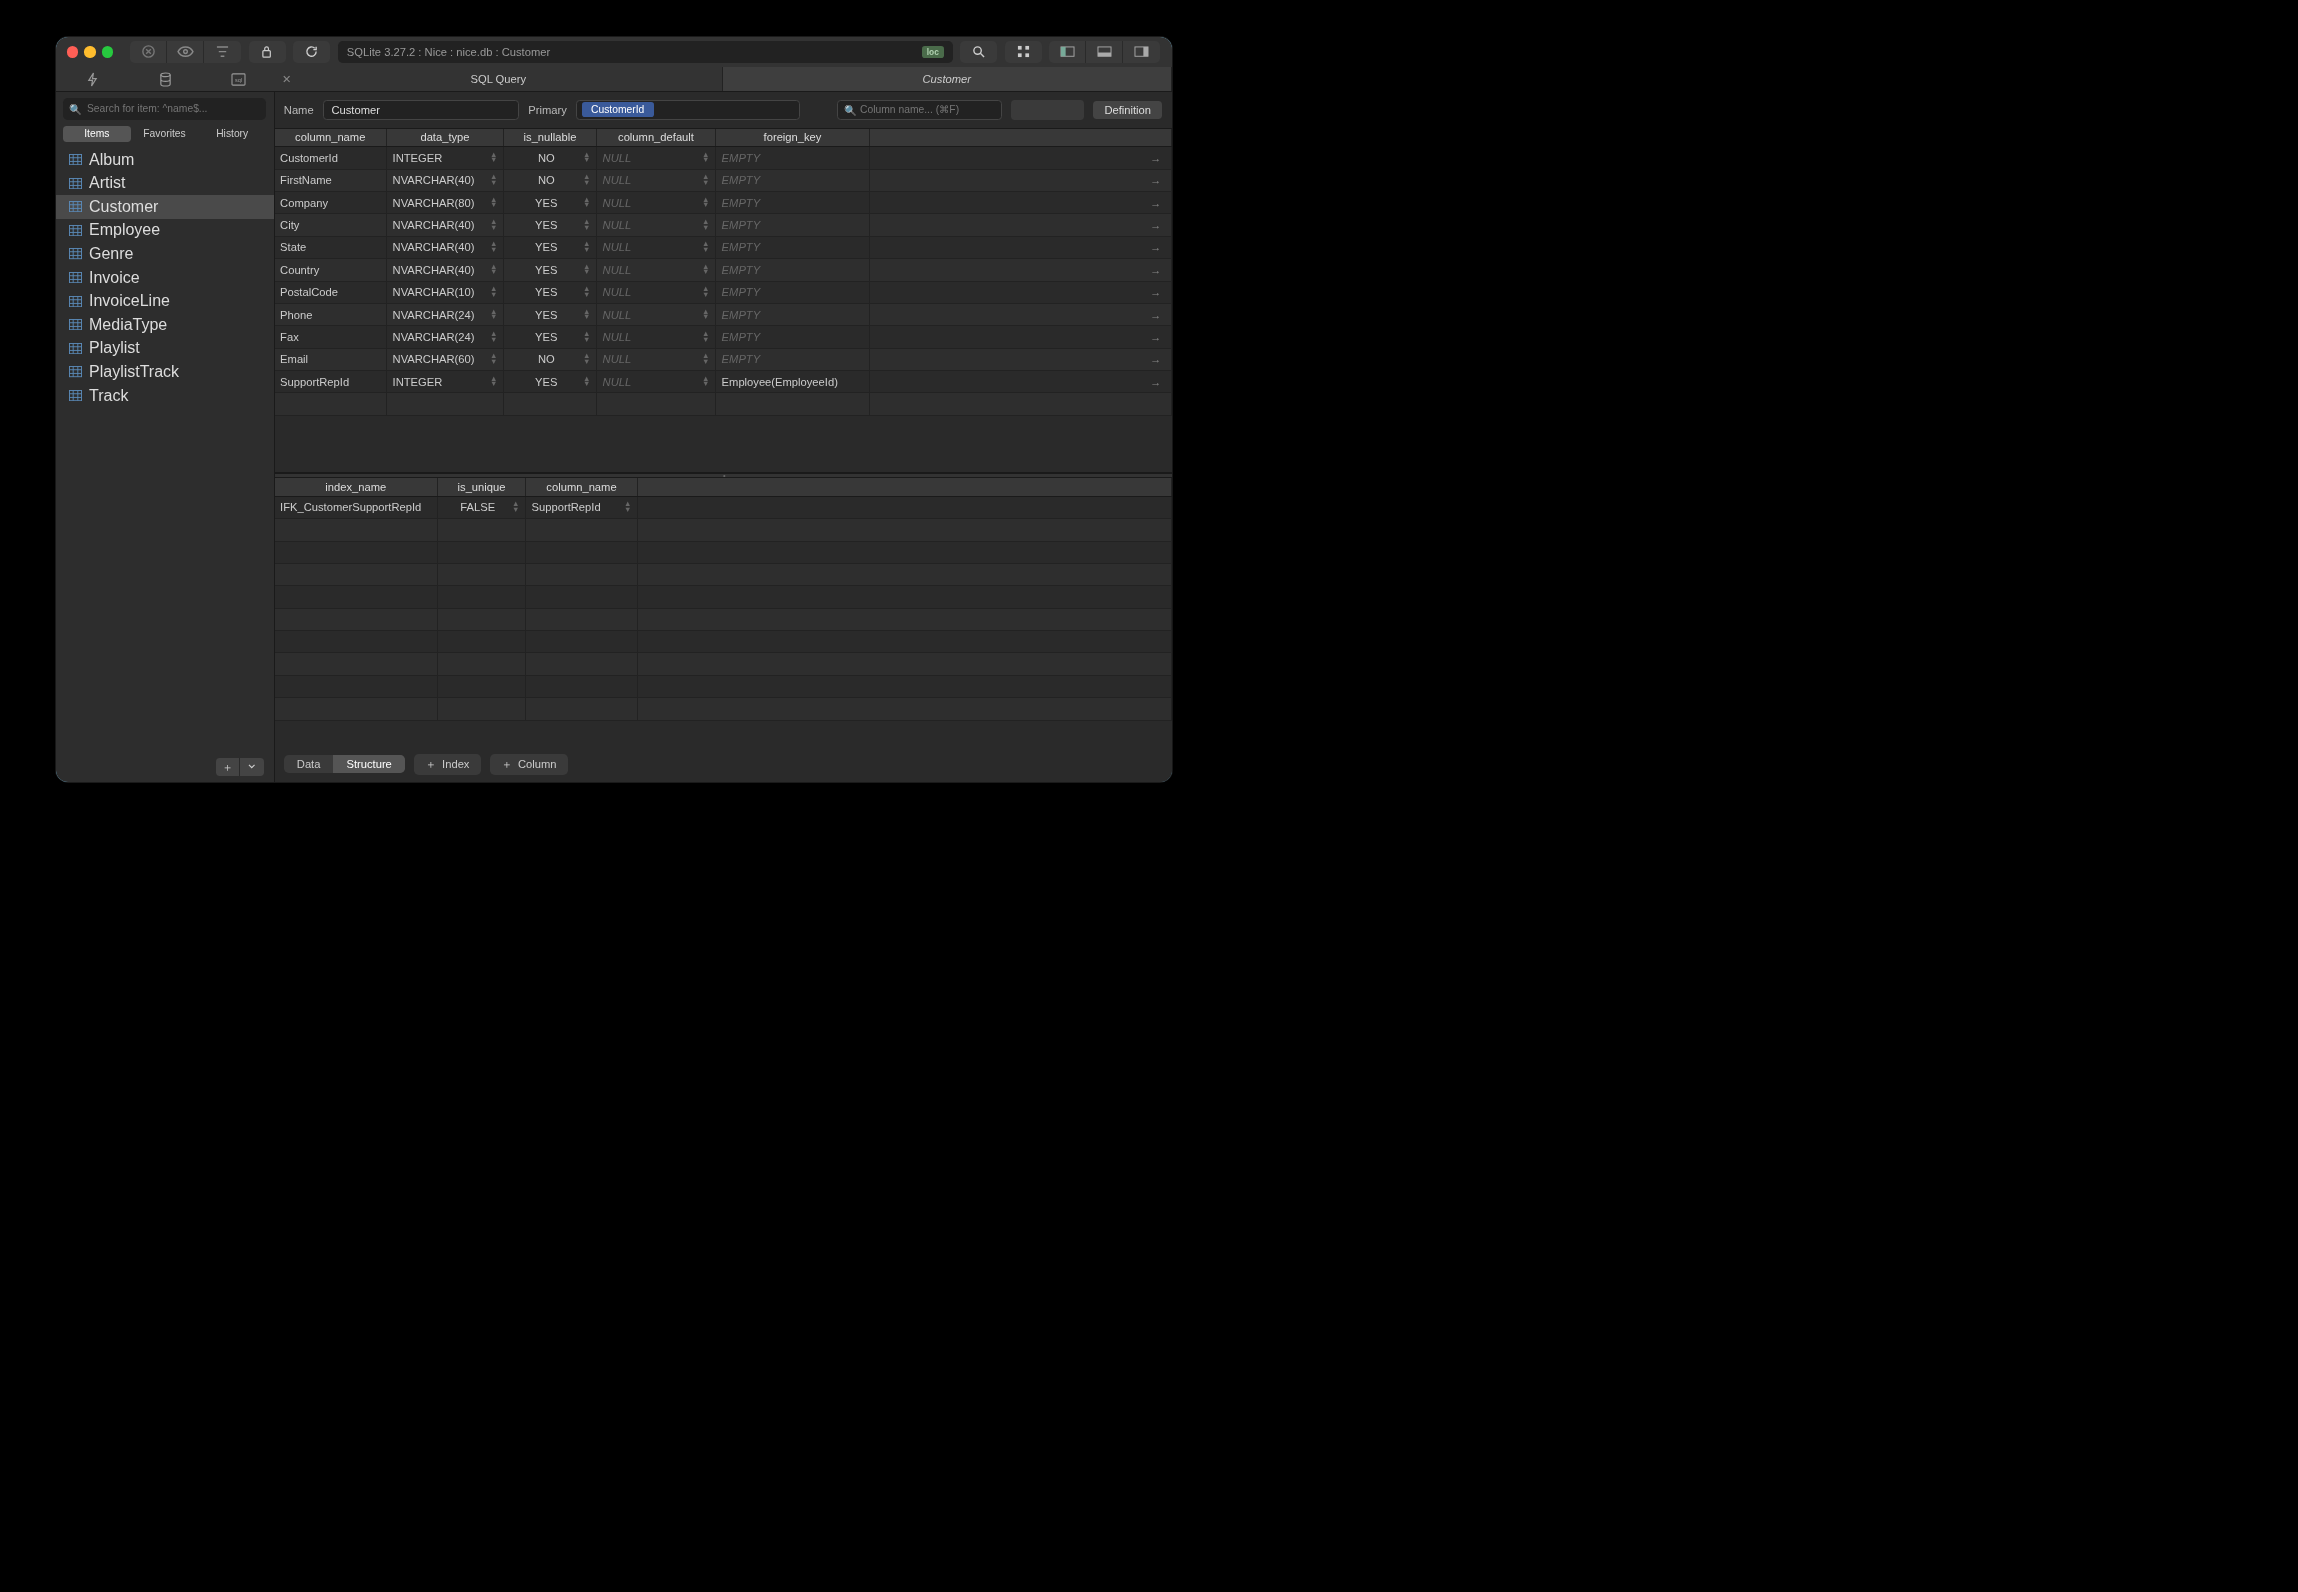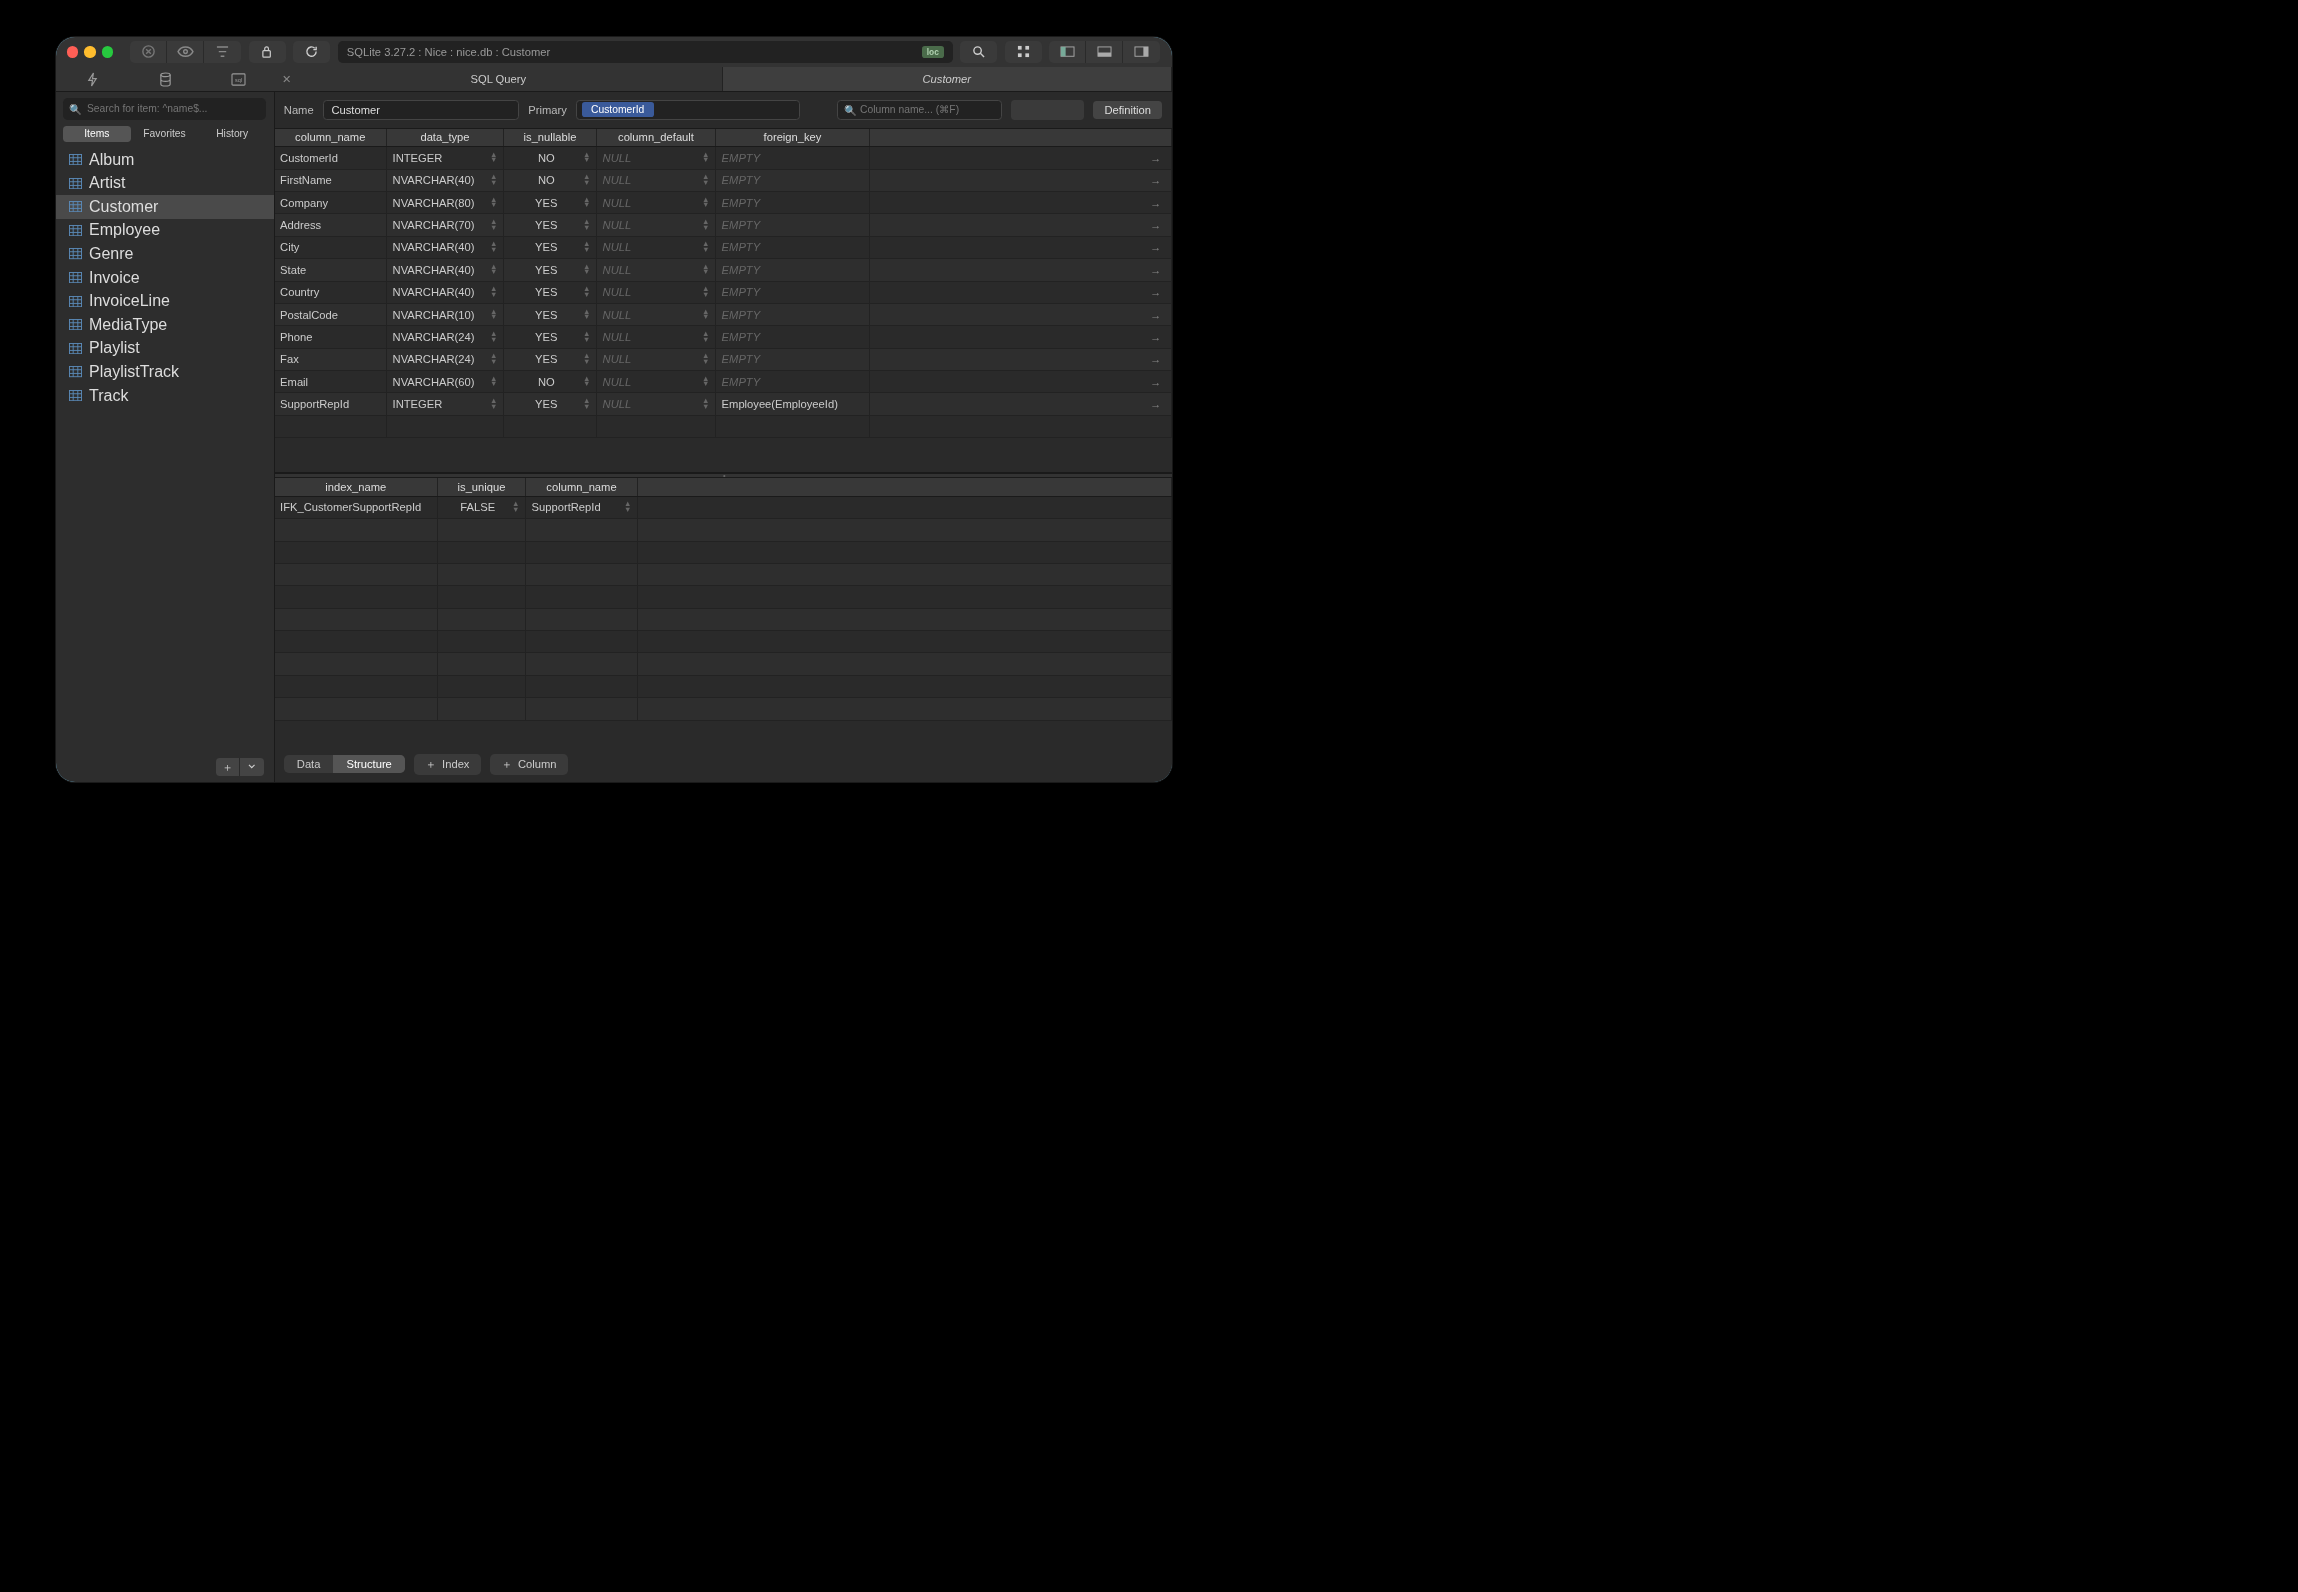--- a/index.html
+++ b/index.html
@@ -1,17 +1,17 @@
 <!DOCTYPE html>
 <html style="font-size:15px"><head>
 <meta charset="utf-8">
 <style>
 * { margin: 0; padding: 0; box-sizing: border-box; font-family: -apple-system, BlinkMacSystemFont, "Segoe UI", sans-serif; }
 body { background: #000; display: flex; align-items: flex-start; justify-content: center; height: 849px; width: 1227px; }
-.window { background: #7dd3fc; border-radius: 19px; width: 1116px; margin-top: 37px; box-shadow: 0 0 0 0.9px #1a1a1a, 0 9.3px 37px rgba(0,0,0,.5); overflow: hidden; }
+.window { background: #7dd3fc; border-radius: 12px; width: 1116px; margin-top: 37px; box-shadow: 0 0 0 0.9px #1a1a1a, 0 9.3px 37px rgba(0,0,0,.5); overflow: hidden; }
 .titlebar { height: 30px; display: flex; align-items: center; padding: 0 11.2px; background: #333; gap: 7.5px; }
 .traffic { display: flex; gap: 6.5px; margin-right: 9.3px; }
 .traffic span { width: 11.2px; height: 11.2px; border-radius: 50%; display: block; }
 .tl-red { background: #ff5f56; }
 .tl-yellow { background: #ffbd2e; }
 .tl-green { background: #27c93f; }
 .tb-group { display: flex; background: #3a3a3a; border-radius: 4.7px; overflow: hidden; height: 22.4px; }
 .tb-btn { width: 37px; display: flex; align-items: center; justify-content: center; color: #888; border-right: 0.9px solid #2a2a2a; cursor: pointer; }
 .tb-btn:last-child { border-right: none; }
 .tb-single { width: 37px; height: 22.4px; background: #3a3a3a; border-radius: 4.7px; display: flex; align-items: center; justify-content: center; color: #aaa; cursor: pointer; }
@@ -363,28 +363,20 @@
               </tr>
               <tr>
                 <td class="col-cn"><span>Company</span></td>
                 <td class="col-dt"><span>NVARCHAR(80)</span><span class="stepper">▲<br>▼</span></td>
                 <td class="col-in"><span>YES</span><span class="stepper">▲<br>▼</span></td>
                 <td class="col-cd"><span class="null">NULL</span><span class="stepper">▲<br>▼</span></td>
                 <td class="col-fk"><span class="empty">EMPTY</span></td>
                 <td class="arrow">→</td>
               </tr>
               <tr>
-                <td class="col-cn"><span>Address</span></td>
-                <td class="col-dt"><span>NVARCHAR(70)</span><span class="stepper">▲<br>▼</span></td>
-                <td class="col-in"><span>YES</span><span class="stepper">▲<br>▼</span></td>
-                <td class="col-cd"><span class="null">NULL</span><span class="stepper">▲<br>▼</span></td>
-                <td class="col-fk"><span class="empty">EMPTY</span></td>
-                <td class="arrow">→</td>
-              </tr>
-              <tr>
                 <td class="col-cn"><span>City</span></td>
                 <td class="col-dt"><span>NVARCHAR(40)</span><span class="stepper">▲<br>▼</span></td>
                 <td class="col-in"><span>YES</span><span class="stepper">▲<br>▼</span></td>
                 <td class="col-cd"><span class="null">NULL</span><span class="stepper">▲<br>▼</span></td>
                 <td class="col-fk"><span class="empty">EMPTY</span></td>
                 <td class="arrow">→</td>
               </tr>
               <tr>
                 <td class="col-cn"><span>State</span></td>
                 <td class="col-dt"><span>NVARCHAR(40)</span><span class="stepper">▲<br>▼</span></td>

